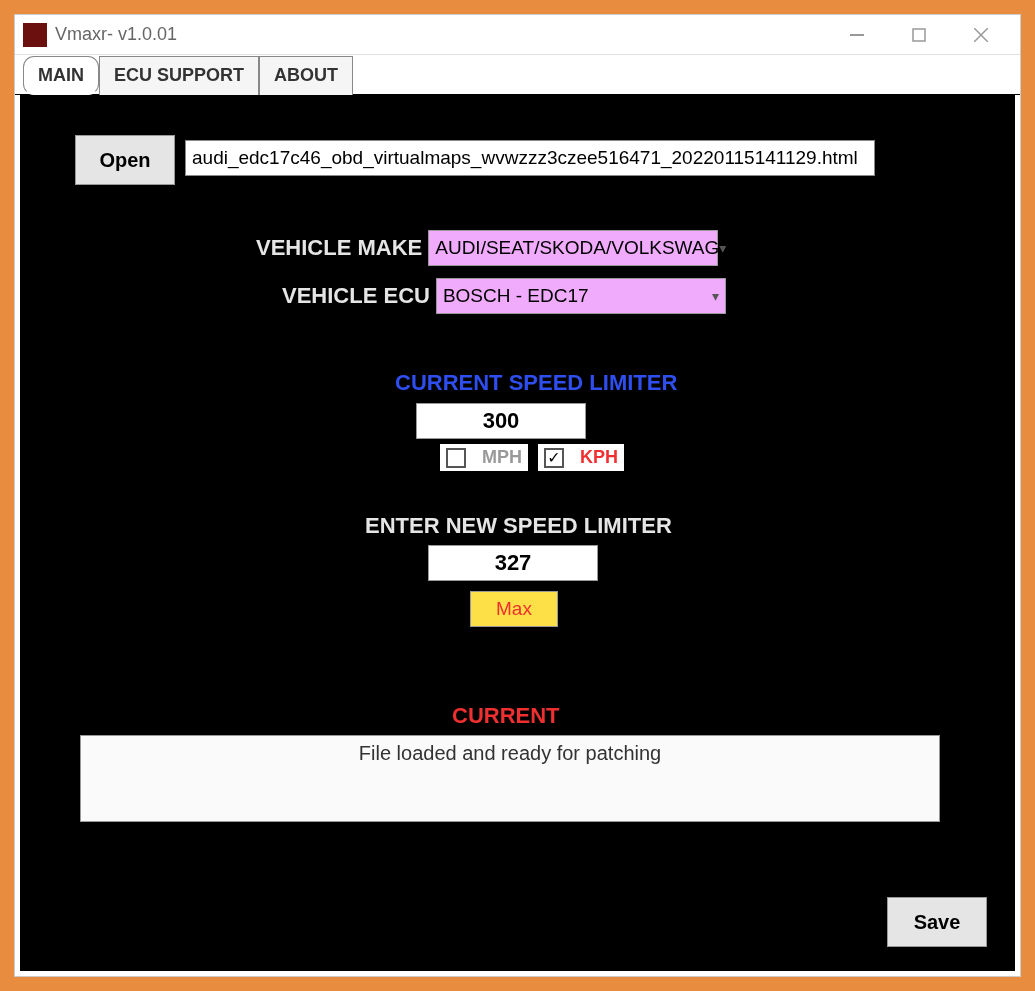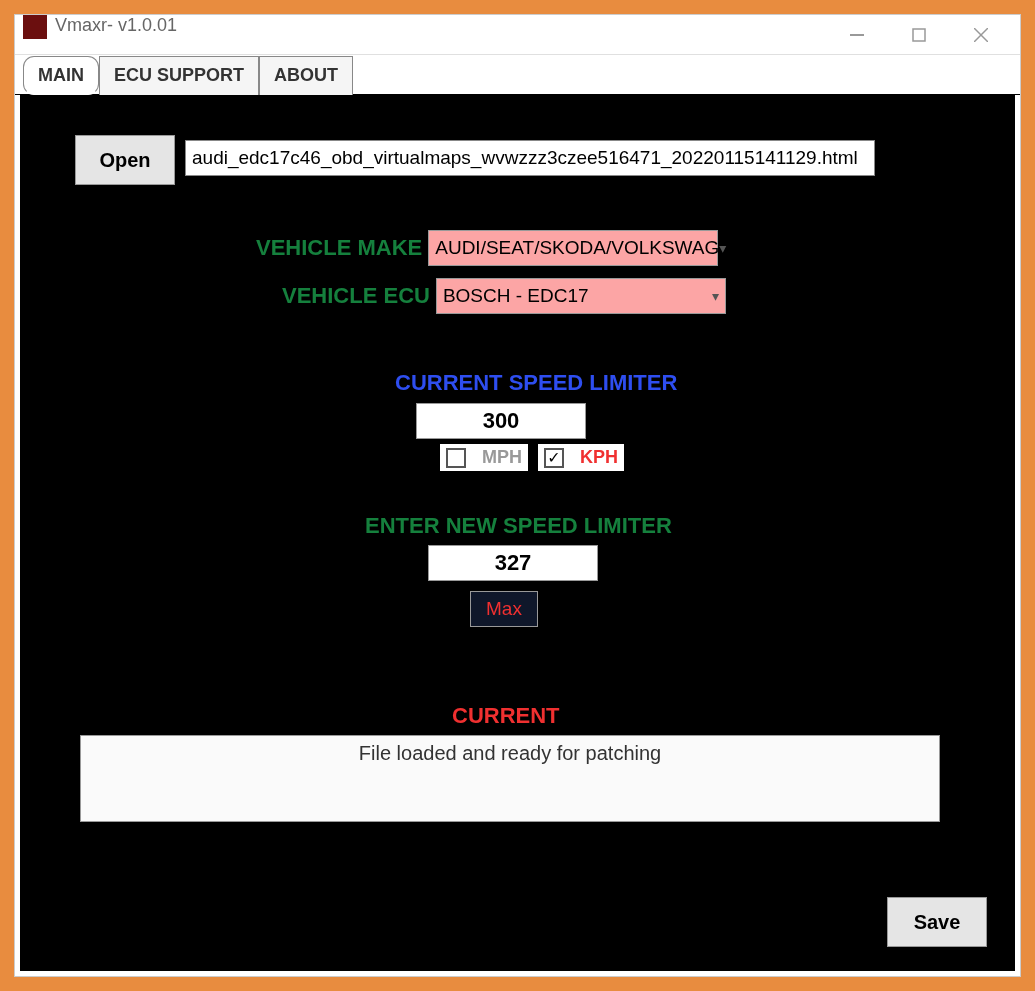--- a/index.html
+++ b/index.html
@@ -13,20 +13,21 @@
     .window {
       background: #fff;
       width: 100%;
       height: 100%;
       display: flex;
       flex-direction: column;
       box-shadow: 0 0 0 1px #ccc;
     }
     .titlebar {
       display: flex;
+      align-items: center;
       height: 40px;
       padding: 0 8px;
       background: #fff;
       border-bottom: 1px solid #e0e0e0;
     }
     .app-icon {
       width: 24px;
       height: 24px;
       background: #6b0f0f;
       margin-right: 8px;
@@ -95,29 +96,29 @@
       border: 1px solid #888;
       padding: 4px 6px;
       font-size: 19px;
     }
     .row {
       position: absolute;
       display: flex;
       align-items: center;
       gap: 6px;
     }
-    .label-green { color: #15803d; font-weight: bold; font-size: 22px; }
+    .label-green { color: #e5e5e5; font-weight: bold; font-size: 22px; }
     .label-blue { color: #2e4ef0; font-weight: bold; font-size: 22px; }
     .label-red { color: #f03030; font-weight: bold; font-size: 22px; }
     .row-make { left: 236px; top: 135px; }
     .row-ecu { left: 262px; top: 183px; }
     .select {
       width: 290px;
       height: 36px;
-      background: #fca5a5;
+      background: #f0abfc;
       border: 1px solid #999;
       padding: 2px 6px;
       font-size: 19px;
       cursor: pointer;
       display: flex;
       justify-content: space-between;
       align-items: center;
     }
     .chev { font-size: 14px; color: #555; }
     .heading-current { position: absolute; left: 375px; top: 275px; }
@@ -133,22 +134,22 @@
     .current-val { left: 396px; top: 308px; width: 170px; }
     .unit-row { position: absolute; left: 420px; top: 349px; display: flex; gap: 10px; }
     .unit-box { background: #fff; padding: 3px 6px; display: flex; align-items: center; gap: 16px; }
     .checkbox { width: 20px; height: 20px; border: 2px solid #555; display: inline-flex; align-items: center; justify-content: center; font-size: 16px; background: #fff; cursor: pointer; }
     .unit-mph { color: #999; font-size: 18px; font-weight: bold; }
     .unit-kph { color: #f03030; font-size: 18px; font-weight: bold; }
     .heading-new { position: absolute; left: 345px; top: 418px; }
     .new-val { left: 408px; top: 450px; width: 170px; }
     .max-btn {
       position: absolute; left: 450px; top: 496px;
-      width: 68px; height: 36px;
-      background: #0f172a; border: 1px solid #999;
+      width: 88px; height: 36px;
+      background: #fde047; border: 1px solid #999;
       color: #f03030; font-size: 19px; font-weight: normal;
       cursor: pointer;
     }
     .heading-summary { position: absolute; left: 432px; top: 608px; }
     .summary-box {
       position: absolute;
       left: 60px; top: 640px;
       width: 860px; height: 87px;
       background: #fafafa;
       border: 1px solid #999;

